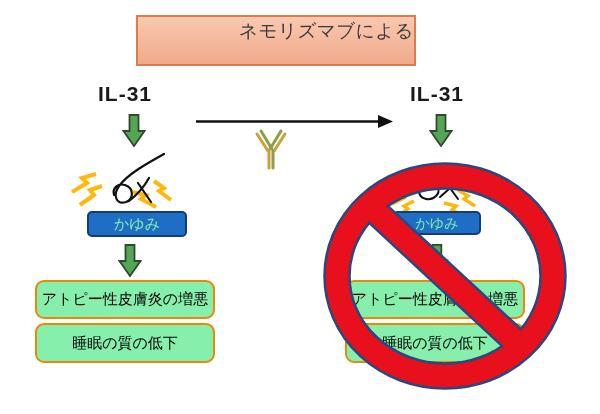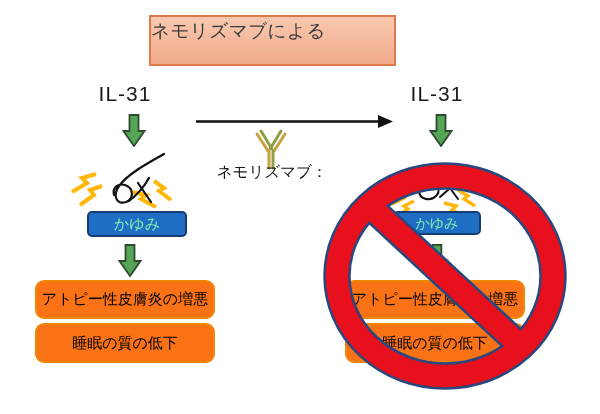--- a/index.html
+++ b/index.html
@@ -3,40 +3,40 @@
 <meta charset="utf-8">
 <style>
   html,body{margin:0;padding:0;background:#fff;}
   #canvas{
     position:relative;width:600px;height:414px;background:#ffffff;overflow:hidden;
     font-family:"Liberation Sans","DejaVu Sans",sans-serif;color:#1a1a1a;
   }
   .abs{position:absolute;}
   
   .title-box{
-    left:149px;top:15px;width:243px;height:45px;
+    left:136px;top:15px;width:243px;height:45px;
     background:linear-gradient(#f8c9af,#f1a98b);
     border:2px solid #df7a4b;
-    text-align:left;padding-top:2px;
+    text-align:right;padding-top:2px;padding-left:33px;
   }
   .title-box .tline{font-size:18.5px;line-height:23px;color:#3a3a3a;letter-spacing:0.5px;}
   
-  .ligand{font-size:21px;color:#1a1a1a;width:90px;text-align:center;top:82px;letter-spacing:1px;}
+  .ligand{font-size:21px;color:#1a1a1a;width:90px;text-align:center;top:82px;letter-spacing:1px;font-weight:bold;}
   .ligand.left{left:80px;}
   .ligand.right{left:392px;}
   
   .itch-box{
     background:#1d6ec4;border:2px solid #143e73;border-radius:5px;
     color:#86efac;text-align:center;
   }
   .itch-box.left{left:87px;top:211px;width:96px;height:22px;font-size:15px;line-height:22px;}
   .itch-box.right{left:393px;top:211px;width:84px;height:20px;font-size:14px;line-height:20px;}
   
   .outcome{
-    background:#f97316;border:2px solid #ee8705;border-radius:9px;
+    background:#86efac;border:2px solid #ee8705;border-radius:9px;
     color:#000;text-align:left;font-size:15px;
     width:176px;display:flex;align-items:center;justify-content:center;
   }
   .o-l1{left:35px;top:280px;height:35px;}
   .o-l2{left:35px;top:323px;height:36px;}
   .o-r1{left:345px;top:280px;height:35px;}
   .o-r2{left:345px;top:323px;height:36px;}
   
   .mediator{left:192px;top:162px;width:160px;text-align:center;font-size:15.5px;line-height:19.5px;color:#111;}
   
@@ -91,21 +91,20 @@
       <line x1="15" y1="23" x2="4" y2="6" stroke="#c9a13b" stroke-width="3"></line>
       <line x1="19" y1="21" x2="8" y2="3" stroke="#8e9e44" stroke-width="3"></line>
       <line x1="21" y1="23" x2="32" y2="6" stroke="#c9a13b" stroke-width="3"></line>
       <line x1="17" y1="21" x2="28" y2="3" stroke="#8e9e44" stroke-width="3"></line>
       <line x1="16" y1="23" x2="16" y2="40" stroke="#c9a13b" stroke-width="3"></line>
       <line x1="20" y1="23" x2="20" y2="40" stroke="#8e9e44" stroke-width="3"></line>
     </g>
   </svg>
 
   <div class="abs mediator">
-    <div>ネモリズマブ：</div>
   </div>
 
   <div class="abs ligand right">IL-31</div>
 
   <svg class="abs" style="left:429px;top:114px;" width="24" height="33" viewBox="0 0 24 33">
     <polygon points="7.5,1 16.5,1 16.5,17 22.5,17 12,32 1.5,17 7.5,17" fill="#55a556" stroke="#2f4a2f" stroke-width="1.8"></polygon>
   </svg>
 
   <svg class="abs" style="left:376px;top:176px;" width="102" height="42" viewBox="0 0 102 42">
     <g fill="none" stroke="#ffb70a" stroke-width="3.4" stroke-linejoin="miter">

